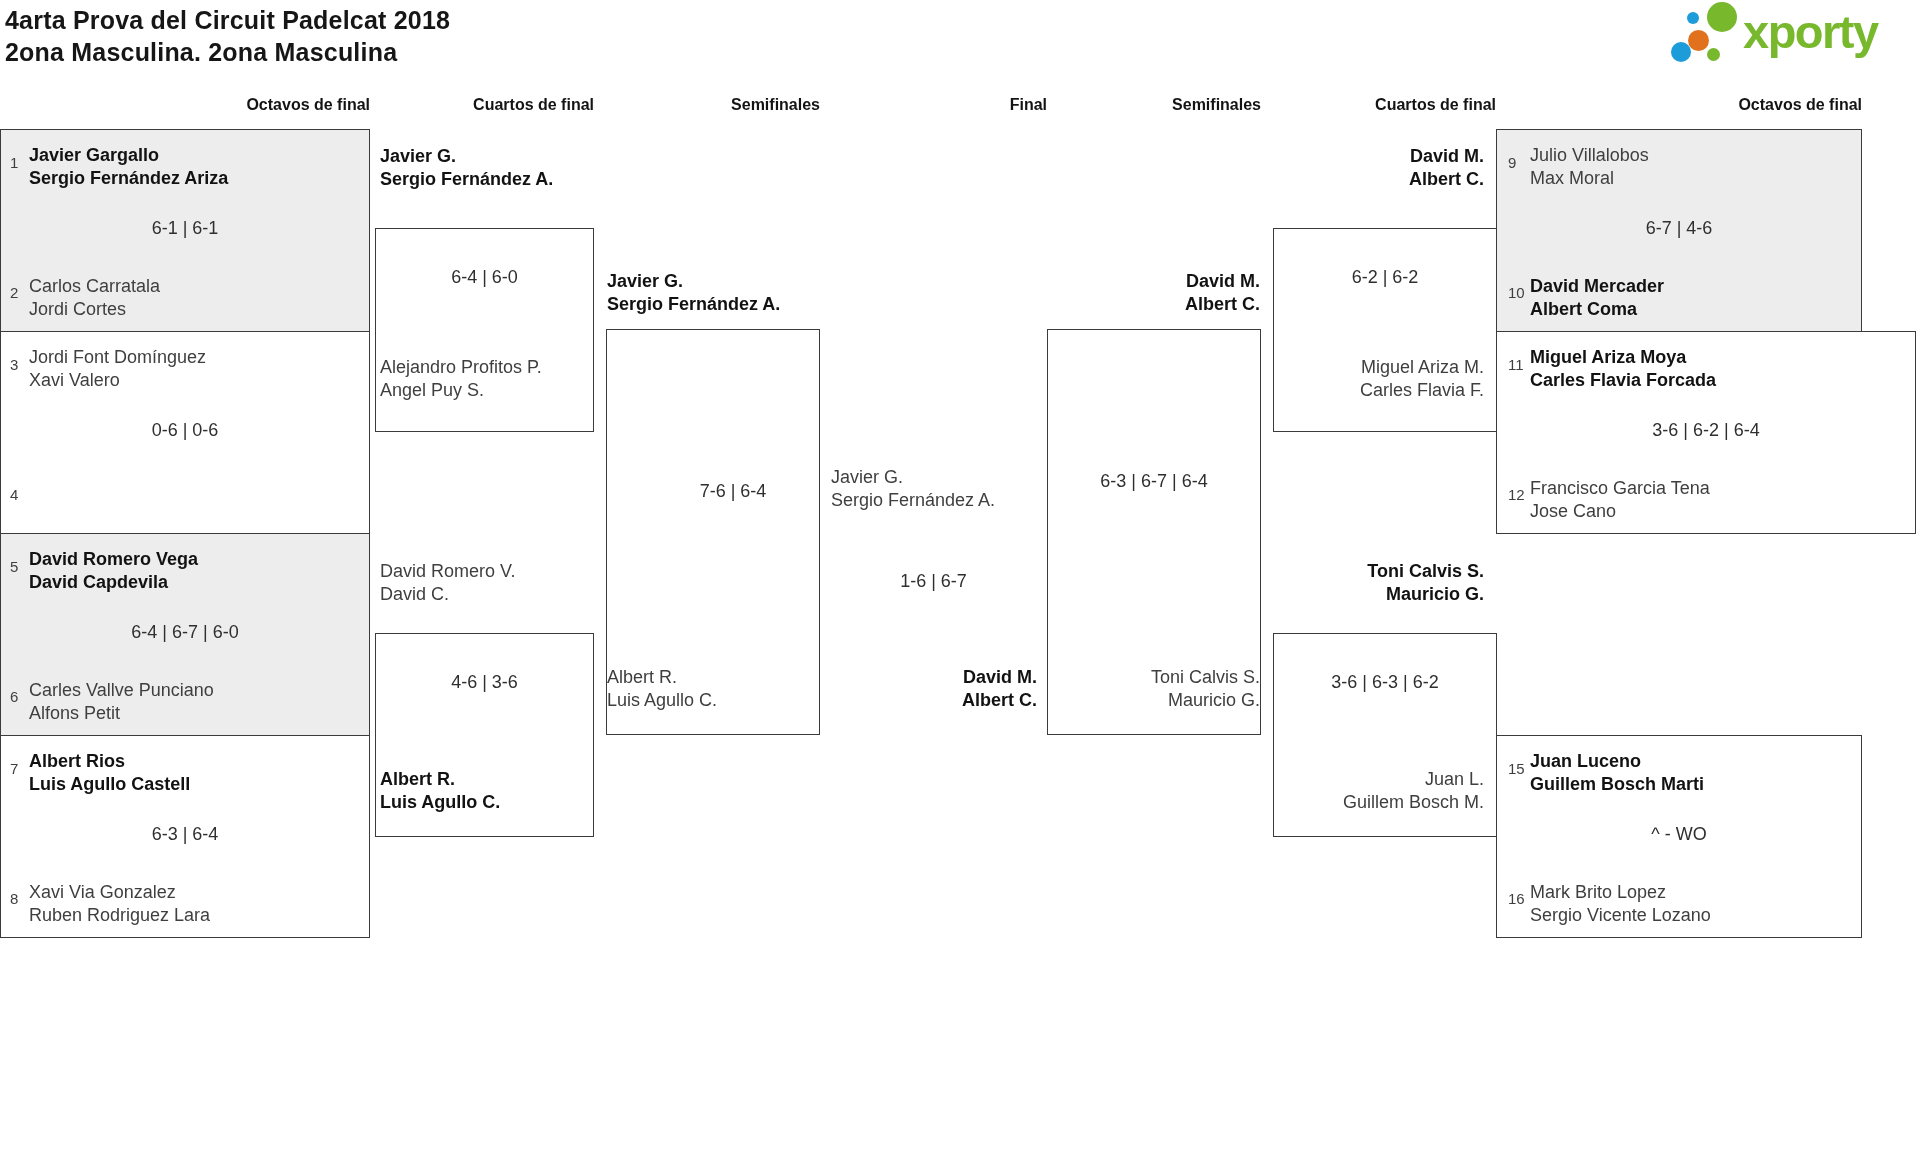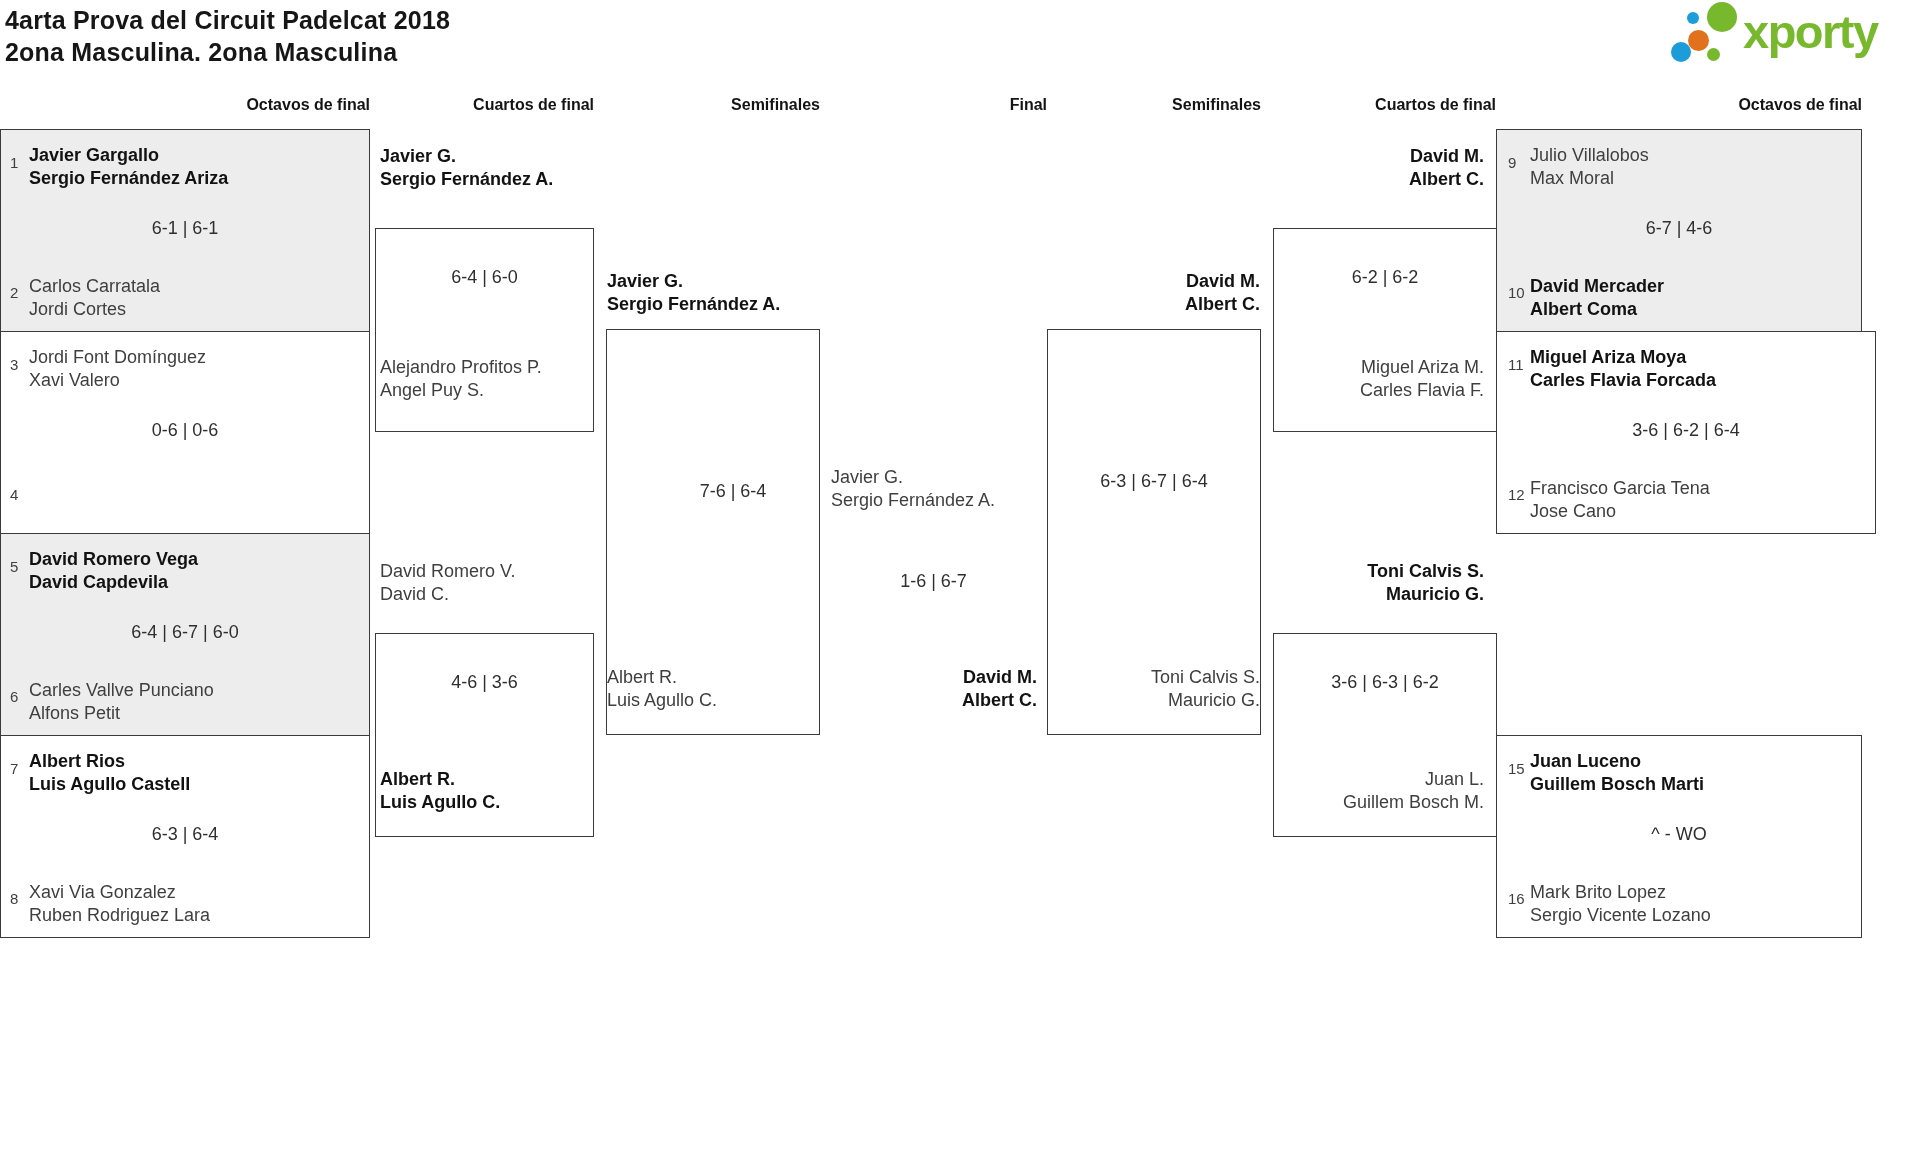--- a/index.html
+++ b/index.html
@@ -112,21 +112,21 @@
   <div class="team ra" style="right:436px;top:768px"><span>Juan L.</span><br><span>Guillem Bosch M.</span></div>
 
   <div class="box shaded" style="left:1496px;top:129px;width:366px;height:203px">
     <div class="seed" style="left:11px;top:24px">9</div>
     <div class="team" style="left:33px;top:14px"><span>Julio Villalobos</span><br><span>Max Moral</span></div>
     <div class="score" style="left:0;top:87px;width:100%">6-7 | 4-6</div>
     <div class="seed" style="left:11px;top:154px">10</div>
     <div class="team w" style="left:33px;top:145px"><span>David Mercader</span><br><span>Albert Coma</span></div>
   </div>
 
-  <div class="box" style="left:1496px;top:331px;width:380px;height:203px">
+  <div class="box" style="left:1496px;top:331px;width:420px;height:203px">
     <div class="seed" style="left:11px;top:24px">11</div>
     <div class="team w" style="left:33px;top:14px"><span>Miguel Ariza Moya</span><br><span>Carles Flavia Forcada</span></div>
     <div class="score" style="left:0;top:87px;width:100%">3-6 | 6-2 | 6-4</div>
     <div class="seed" style="left:11px;top:154px">12</div>
     <div class="team" style="left:33px;top:145px"><span>Francisco Garcia Tena</span><br><span>Jose Cano</span></div>
   </div>
 
 
   <div class="box" style="left:1496px;top:735px;width:366px;height:203px">
     <div class="seed" style="left:11px;top:24px">15</div>

